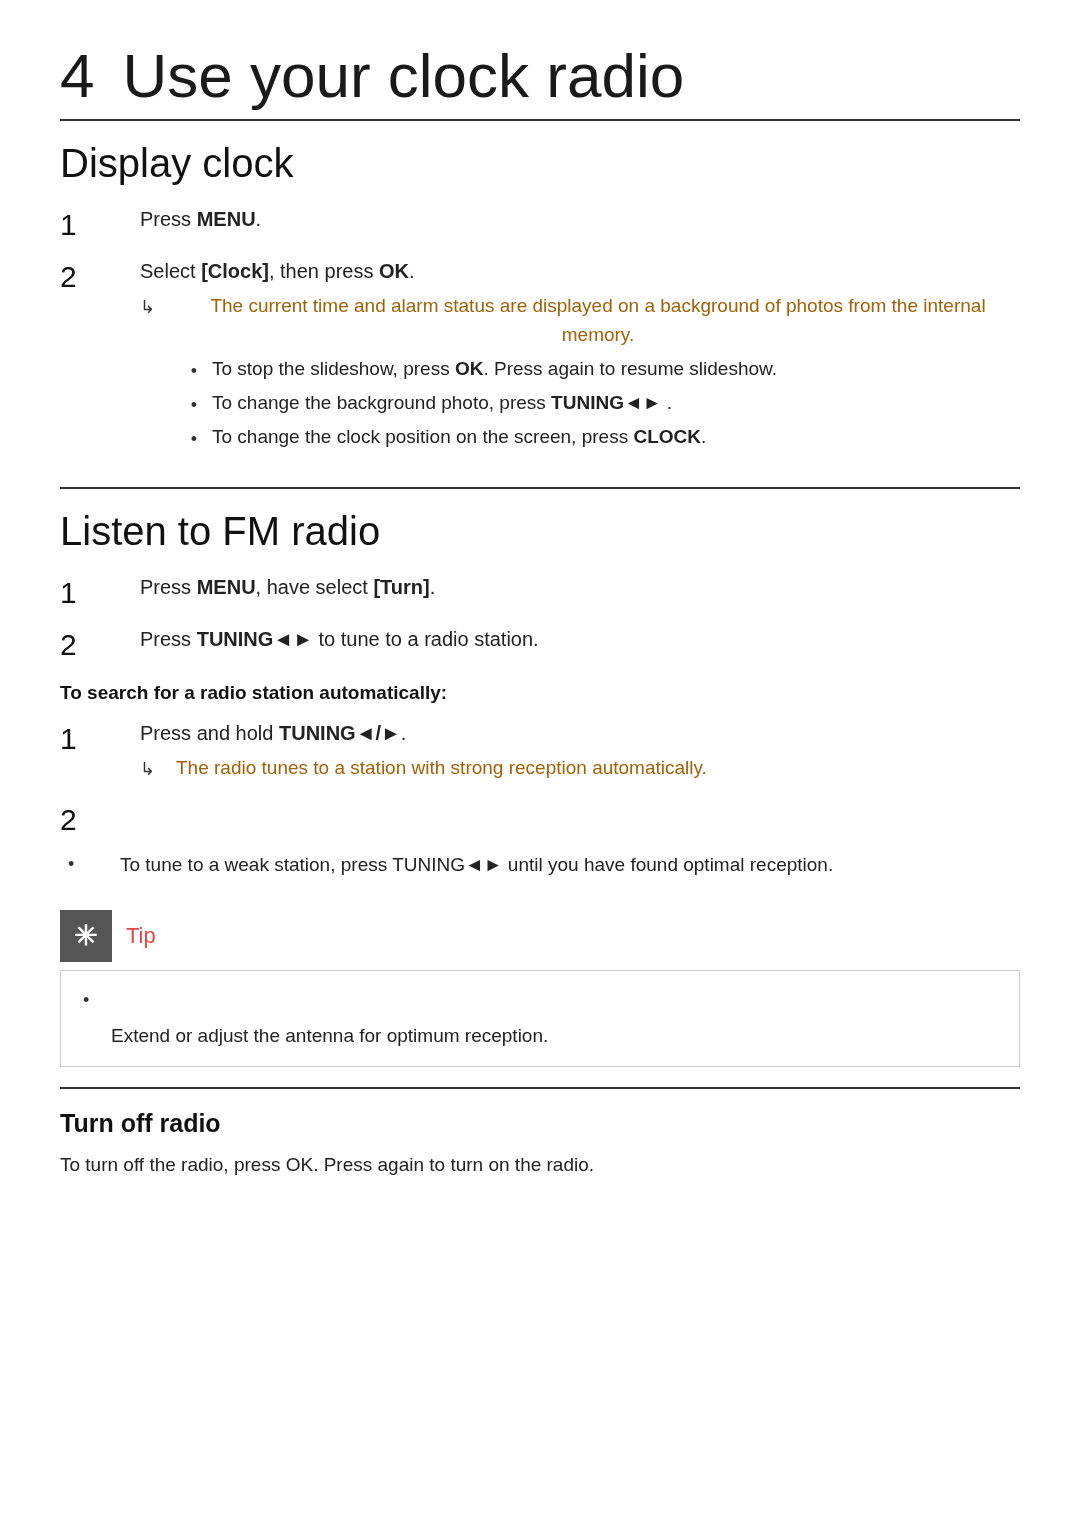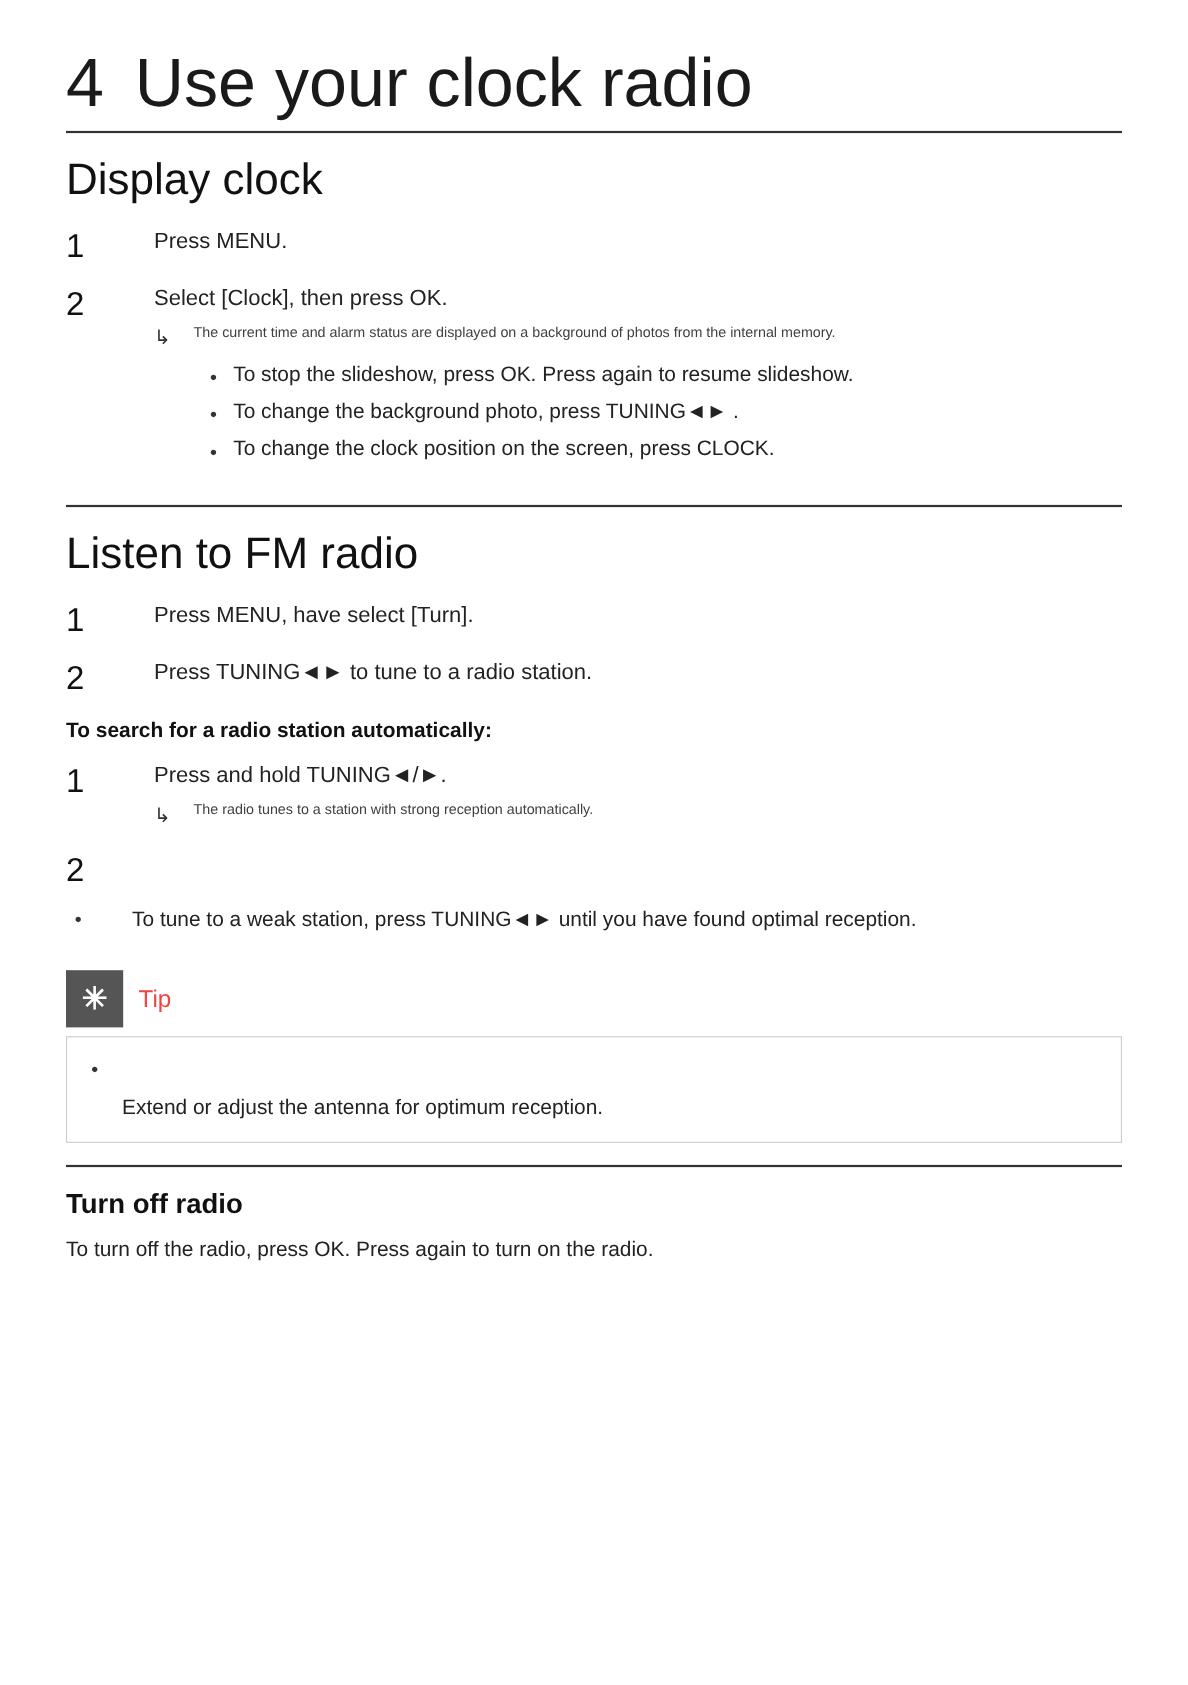--- a/index.html
+++ b/index.html
@@ -46,21 +46,21 @@
     }
 
     .step-content {
       flex: 1;
       font-size: 20px;
       line-height: 1.5;
       color: #222;
     }
 
     .step-content .bold {
-      font-weight: normal;
+      font-weight: bold;
     }
 
     .sub-items {
       margin-top: 6px;
       margin-left: 0;
     }
 
     .arrow-item {
       display: flex;
       align-items: flex-start;
@@ -68,23 +68,24 @@
     }
 
     .arrow-symbol {
       min-width: 36px;
       font-size: 18px;
       color: #333;
       padding-top: 2px;
     }
 
     .arrow-text {
-      font-size: 13px;
+      font-size: 19px;
       line-height: 1.5;
-      color: #404040;
+      color: #a16207;
+      text-align: center;
     }
 
     .bullet-item {
       display: flex;
       align-items: flex-start;
       margin-bottom: 4px;
     }
 
     .bullet-symbol {
       min-width: 36px;

